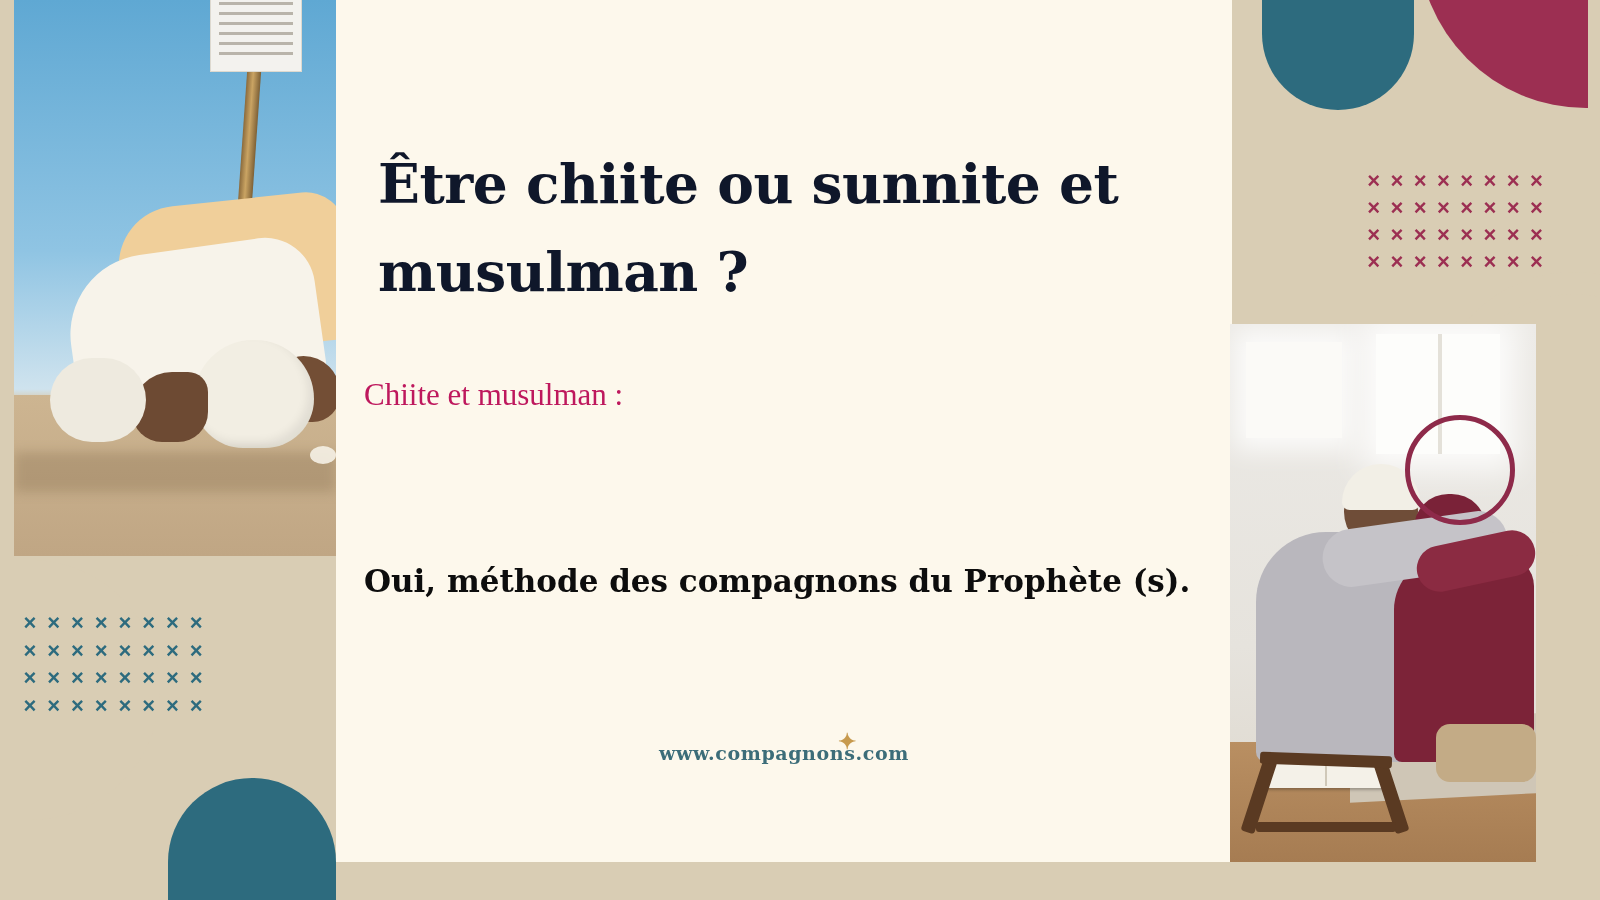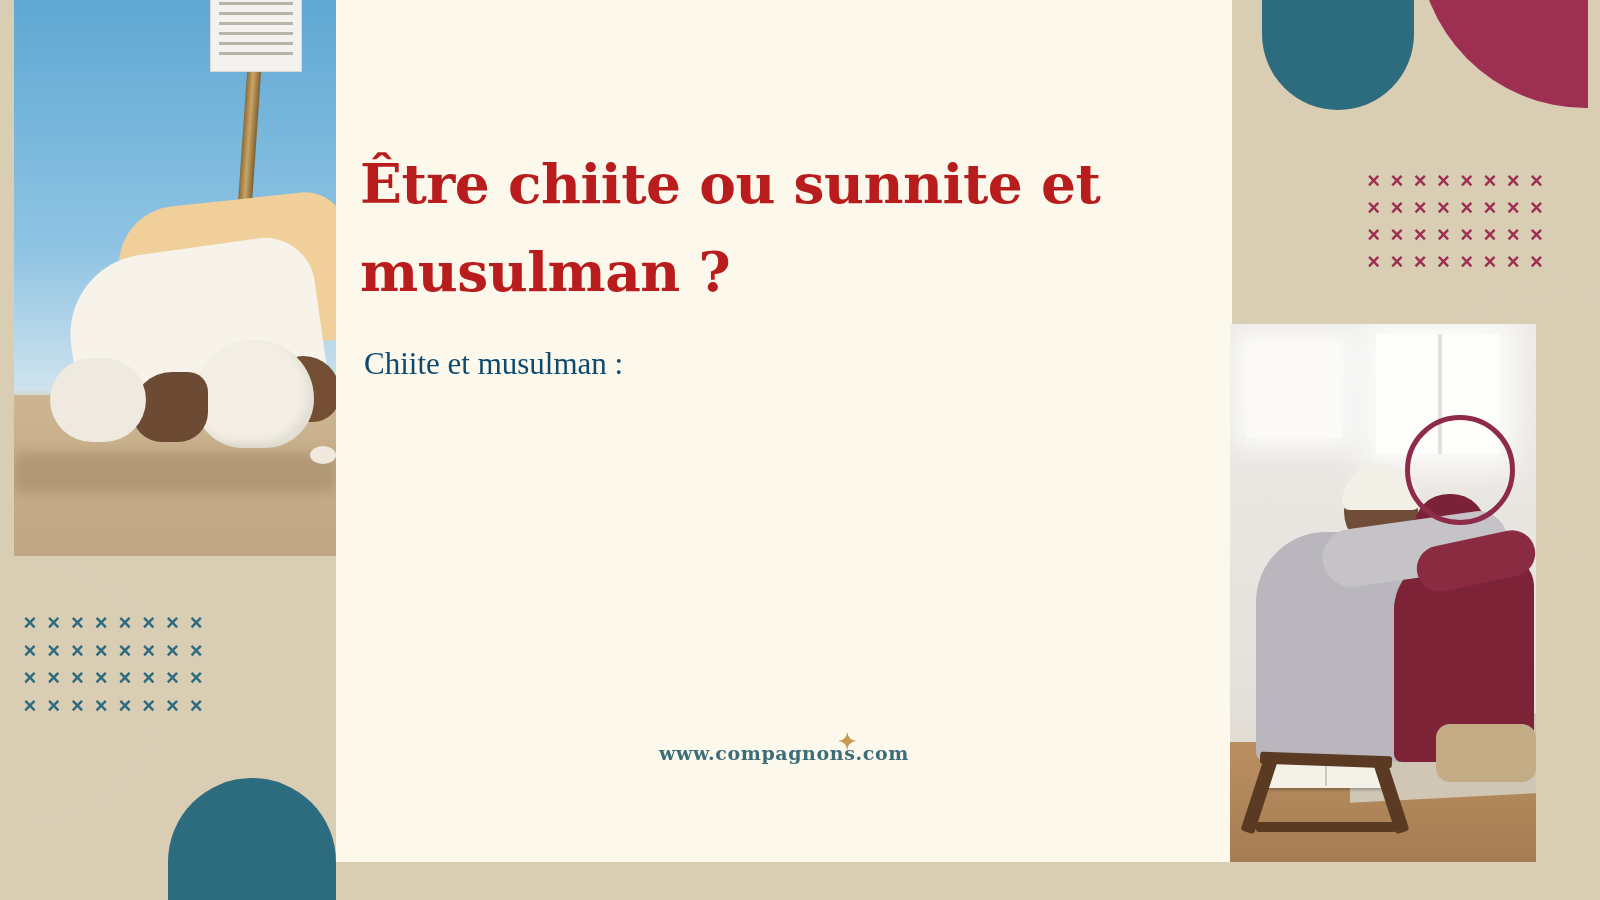--- a/index.html
+++ b/index.html
@@ -365,37 +365,38 @@
   
   .content {
     position: absolute;
     top: 0; left: 336px;
     width: 896px;
     height: 862px;
   }
   .title {
     position: absolute;
     top: 140px;
-    left: 24px;
+    left: 42px;
     width: 770px;
-    color: #b91c1c;
+    color: #0f172a;
     font-family: "DejaVu Serif", serif;
     font-weight: 700;
     font-size: 55px;
     line-height: 1.6;
     letter-spacing: -0.5px;
   }
   .qa-block { position: absolute; left: 28px; width: 860px; }
   .qa-1 { top: 342px; }
   .qa-2 { top: 552px; }
   .q-label {
-    color: #0c4a6e;
+    color: #be185d;
     font-family: "Liberation Serif", serif;
     font-size: 31px;
     line-height: 1.45;
+    margin-top: 31px;
   }
   .a-text {
     color: #0d0d0d;
     font-family: "DejaVu Serif", serif;
     font-weight: 700;
     font-size: 31px;
     line-height: 1.5;
     margin-top: 6px;
   }
   .footer {
@@ -551,20 +552,21 @@
   </div>
 
   <div class="content">
     <div class="title">Être chiite ou sunnite et musulman ?</div>
 
     <div class="qa-block qa-1">
       <div class="q-label">Chiite et musulman :</div>
     </div>
 
     <div class="qa-block qa-2">
+      <div class="a-text">Oui, méthode des compagnons du Prophète (s).</div>
     </div>
 
     <div class="footer">
       <span class="sparkle">✦</span>
       <span>www.compagnons.com</span>
     </div>
   </div>
 
 </div>
 

